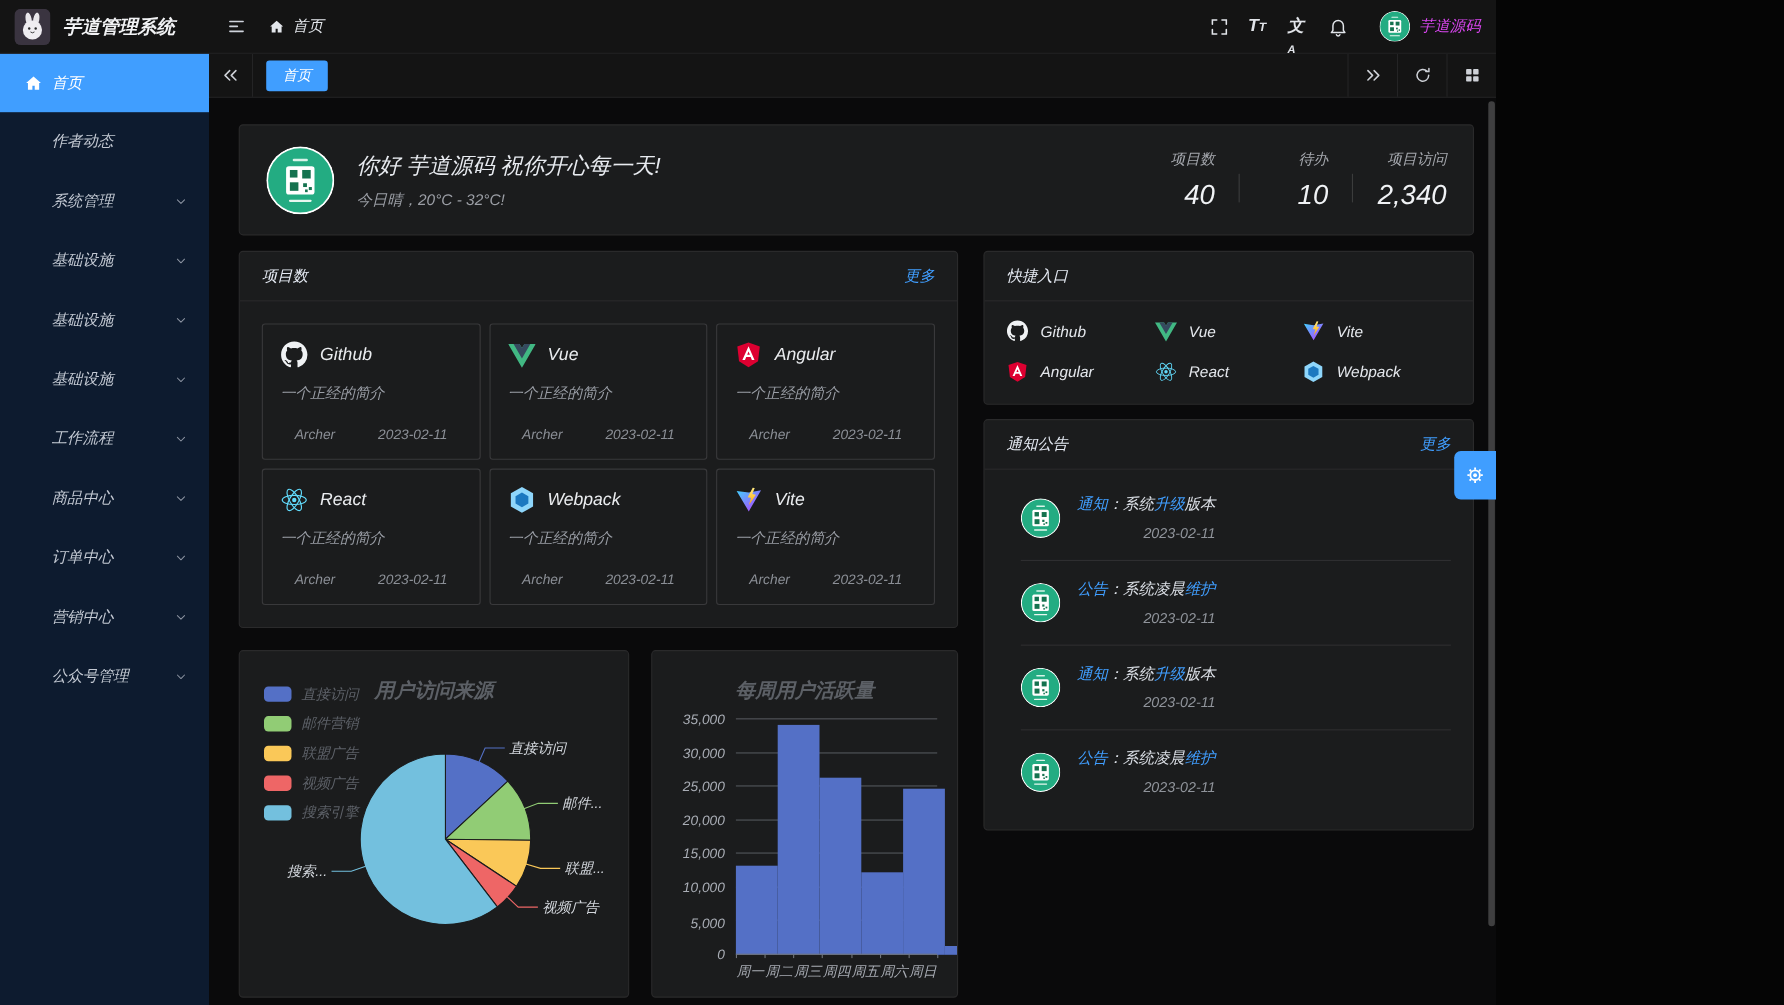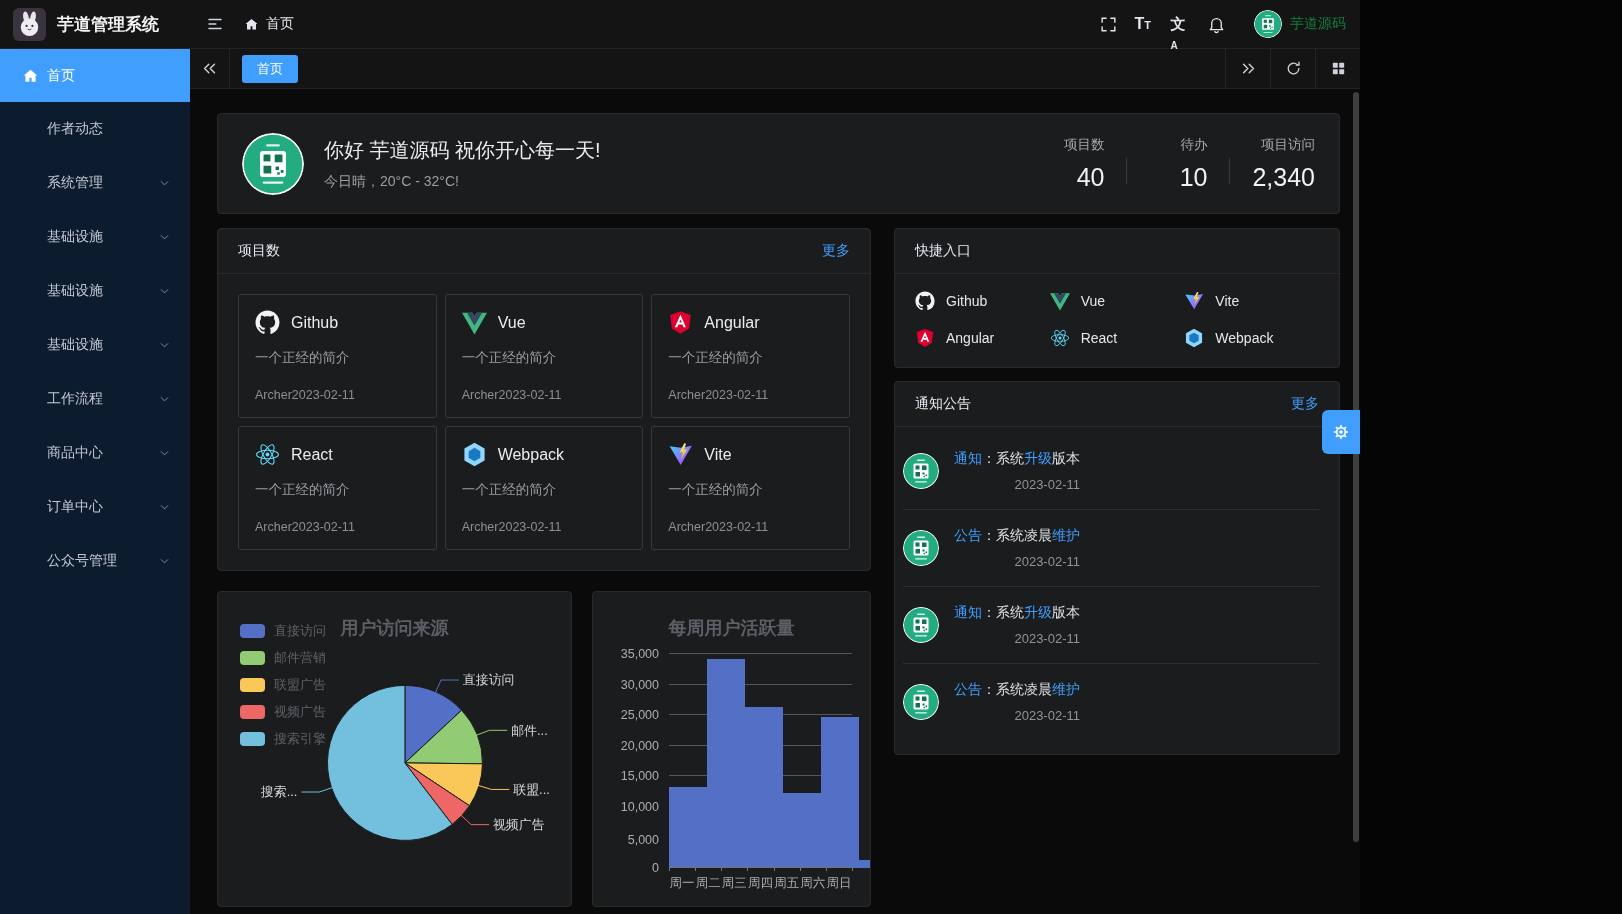--- a/index.html
+++ b/index.html
@@ -1,17 +1,17 @@
 <!DOCTYPE html>
 <html><head>
 <meta charset="utf-8">
 <style>
   html,body{margin:0;padding:0;background:#050505;}
   body{width:1622px;height:914px;overflow:hidden;font-family:"Liberation Sans","DejaVu Sans",sans-serif;-webkit-font-smoothing:antialiased;}
-  .app{position:relative;width:1360px;height:914px;display:flex;flex-direction:column;background:#0a0a0b;}
+  .app{position:relative;width:1360px;height:914px;display:flex;flex-direction:column;background:#0a0a0b;font-style:italic;}
   svg{display:block;width:100%;height:100%;}
   .icon-box{display:inline-block;}
 
   
   .navbar{flex:0 0 48px;height:48px;background:#141414;border-bottom:1px solid #232324;display:flex;align-items:center;}
   .logo-wrap{width:190px;flex:0 0 190px;display:flex;align-items:center;gap:11px;padding-left:13px;box-sizing:border-box;}
   .logo-img{width:33px;height:33px;border-radius:6px;overflow:hidden;flex:0 0 33px;}
   .app-title{font-size:17px;font-weight:bold;color:#f2f3f5;white-space:nowrap;}
   .collapse-btn{width:30px;height:30px;margin-left:10px;display:flex;align-items:center;justify-content:center;color:#cfd3dc;cursor:pointer;}
   .collapse-btn .icon-box{width:18px;height:18px;}
@@ -20,21 +20,21 @@
   .nav-spacer{flex:1;}
   .nav-actions{display:flex;align-items:center;padding-right:14px;}
   .nav-action{width:36px;height:36px;display:flex;align-items:center;justify-content:center;color:#e2e5ea;cursor:pointer;}
   .nav-action .icon-box{width:19px;height:19px;}
   .tt-glyph{font-size:16px;font-weight:bold;color:#e2e5ea;line-height:1;}
   .tt-glyph small{font-size:11px;font-weight:bold;}
   .wen-glyph{font-size:15px;font-weight:bold;color:#e2e5ea;line-height:1;}
   .wen-glyph small{font-size:10px;font-weight:bold;vertical-align:-2px;}
   .user-chip{display:flex;align-items:center;gap:8px;margin-left:6px;cursor:pointer;}
   .user-chip .avatar{width:28px;height:28px;border-radius:50%;overflow:hidden;flex:0 0 28px;}
-  .user-name{color:#15803d;font-size:14px;white-space:nowrap;}
+  .user-name{color:#d946ef;font-size:14px;white-space:nowrap;}
 
   
   .body-row{flex:1;display:flex;min-height:0;}
   .sidebar{width:190px;flex:0 0 190px;background:#0d1b2f;}
   .side-item{height:54px;position:relative;display:flex;align-items:center;padding-left:47px;color:#c3c9d3;font-size:14px;cursor:pointer;box-sizing:border-box;}
   .side-item.active{background:#409eff;color:#fff;height:53px;}
   .side-item .s-icon{position:absolute;left:22px;top:50%;transform:translateY(-50%);width:17px;height:17px;}
   .side-item .chev{position:absolute;right:19px;top:50%;transform:translateY(-50%);width:13px;height:13px;color:#8b93a1;}
 
   .main{flex:1;min-width:0;display:flex;flex-direction:column;}
@@ -71,21 +71,21 @@
   .panel-head{height:44px;display:flex;align-items:center;justify-content:space-between;padding:0 20px;border-bottom:1px solid #2a2a2b;}
   .panel-title{font-size:14px;color:#e5eaf3;}
   .more-link{font-size:14px;color:#409eff;cursor:pointer;}
 
   .projects-body{padding:20px;display:grid;grid-template-columns:repeat(3,1fr);gap:8px;}
   .proj-card{border:1px solid #39393b;border-radius:3px;padding:15px 16px;cursor:pointer;box-sizing:border-box;}
   .proj-head{display:flex;align-items:center;gap:11px;}
   .proj-head .icon-box{width:25px;height:25px;flex:0 0 25px;}
   .proj-name{font-size:16px;color:#eaecef;}
   .proj-desc{margin-top:14px;font-size:13.5px;color:#9a9ea6;}
-  .proj-foot{margin-top:21px;display:flex;justify-content:flex-start;font-size:12.5px;color:#8b8f96;}
+  .proj-foot{margin-top:21px;display:flex;justify-content:center;font-size:12.5px;color:#8b8f96;gap:39px;}
 
   .charts-row{display:flex;gap:20px;margin-top:20px;}
   .chart-card{height:316px;position:relative;overflow:hidden;}
   .pie-card{flex:0 0 355px;}
   .bar-card{flex:1;min-width:0;}
   .chart-title{position:absolute;top:24px;left:0;right:0;text-align:center;font-size:18px;font-weight:600;color:#5c6066;z-index:2;}
   .legend{position:absolute;left:22px;top:30px;display:flex;flex-direction:column;gap:9px;z-index:3;}
   .legend-item{display:flex;align-items:center;gap:9px;cursor:pointer;}
   .legend-swatch{width:25px;height:14px;border-radius:4px;}
   .legend-label{font-size:13px;color:#5d6168;}
@@ -106,21 +106,21 @@
   .xlabs{flex:1;display:flex;position:relative;}
   .xlab{flex:1;text-align:center;font-size:12.5px;color:#a9adb5;padding-top:9px;}
   .xtick{position:absolute;top:0;width:1px;height:5px;background:#71757b;}
 
   
   .quick-body{padding:17px 20px 19px 20px;display:grid;grid-template-columns:repeat(3,1fr);row-gap:17px;}
   .quick-item{display:flex;align-items:center;gap:11px;cursor:pointer;}
   .quick-item .icon-box{width:20px;height:20px;flex:0 0 20px;}
   .quick-label{font-size:14px;color:#e4e7ec;}
 
-  .notice-body{padding:6px 20px 14px 8px;}
+  .notice-body{padding:6px 20px 14px 33px;}
   .notice-item{display:flex;align-items:center;gap:15px;padding:17px 0;cursor:pointer;}
   .notice-sep{height:1px;background:#2e2e30;}
   .n-avatar{width:36px;height:36px;border-radius:50%;overflow:hidden;flex:0 0 36px;}
   .n-title{font-size:14px;color:#dde1e8;}
   .n-title .hl{color:#409eff;}
   .n-date{margin-top:9px;font-size:13px;color:#8f939a;}
 
   
   .gear-fab{position:absolute;right:0;top:410px;width:38px;height:44px;background:#409eff;border-radius:6px 0 0 6px;display:flex;align-items:center;justify-content:center;cursor:pointer;z-index:20;}
   .gear-fab .icon-box{width:20px;height:20px;}
@@ -264,20 +264,28 @@
         <div class="side-item">
           <span>商品中心</span>
           <span class="chev">
             <svg viewBox="0 0 24 24" fill="none" stroke="currentColor" stroke-width="1.7" stroke-linecap="round" stroke-linejoin="round">
               <path d="M6 9.5l6 6 6-6"></path>
             </svg>
           </span>
         </div>
         <div class="side-item">
           <span>订单中心</span>
+          <span class="chev">
+            <svg viewBox="0 0 24 24" fill="none" stroke="currentColor" stroke-width="1.7" stroke-linecap="round" stroke-linejoin="round">
+              <path d="M6 9.5l6 6 6-6"></path>
+            </svg>
+          </span>
+        </div>
+        <div class="side-item">
+          <span>营销中心</span>
           <span class="chev">
             <svg viewBox="0 0 24 24" fill="none" stroke="currentColor" stroke-width="1.7" stroke-linecap="round" stroke-linejoin="round">
               <path d="M6 9.5l6 6 6-6"></path>
             </svg>
           </span>
         </div>
         <div class="side-item">
           <span>公众号管理</span>
           <span class="chev">
             <svg viewBox="0 0 24 24" fill="none" stroke="currentColor" stroke-width="1.7" stroke-linecap="round" stroke-linejoin="round">

